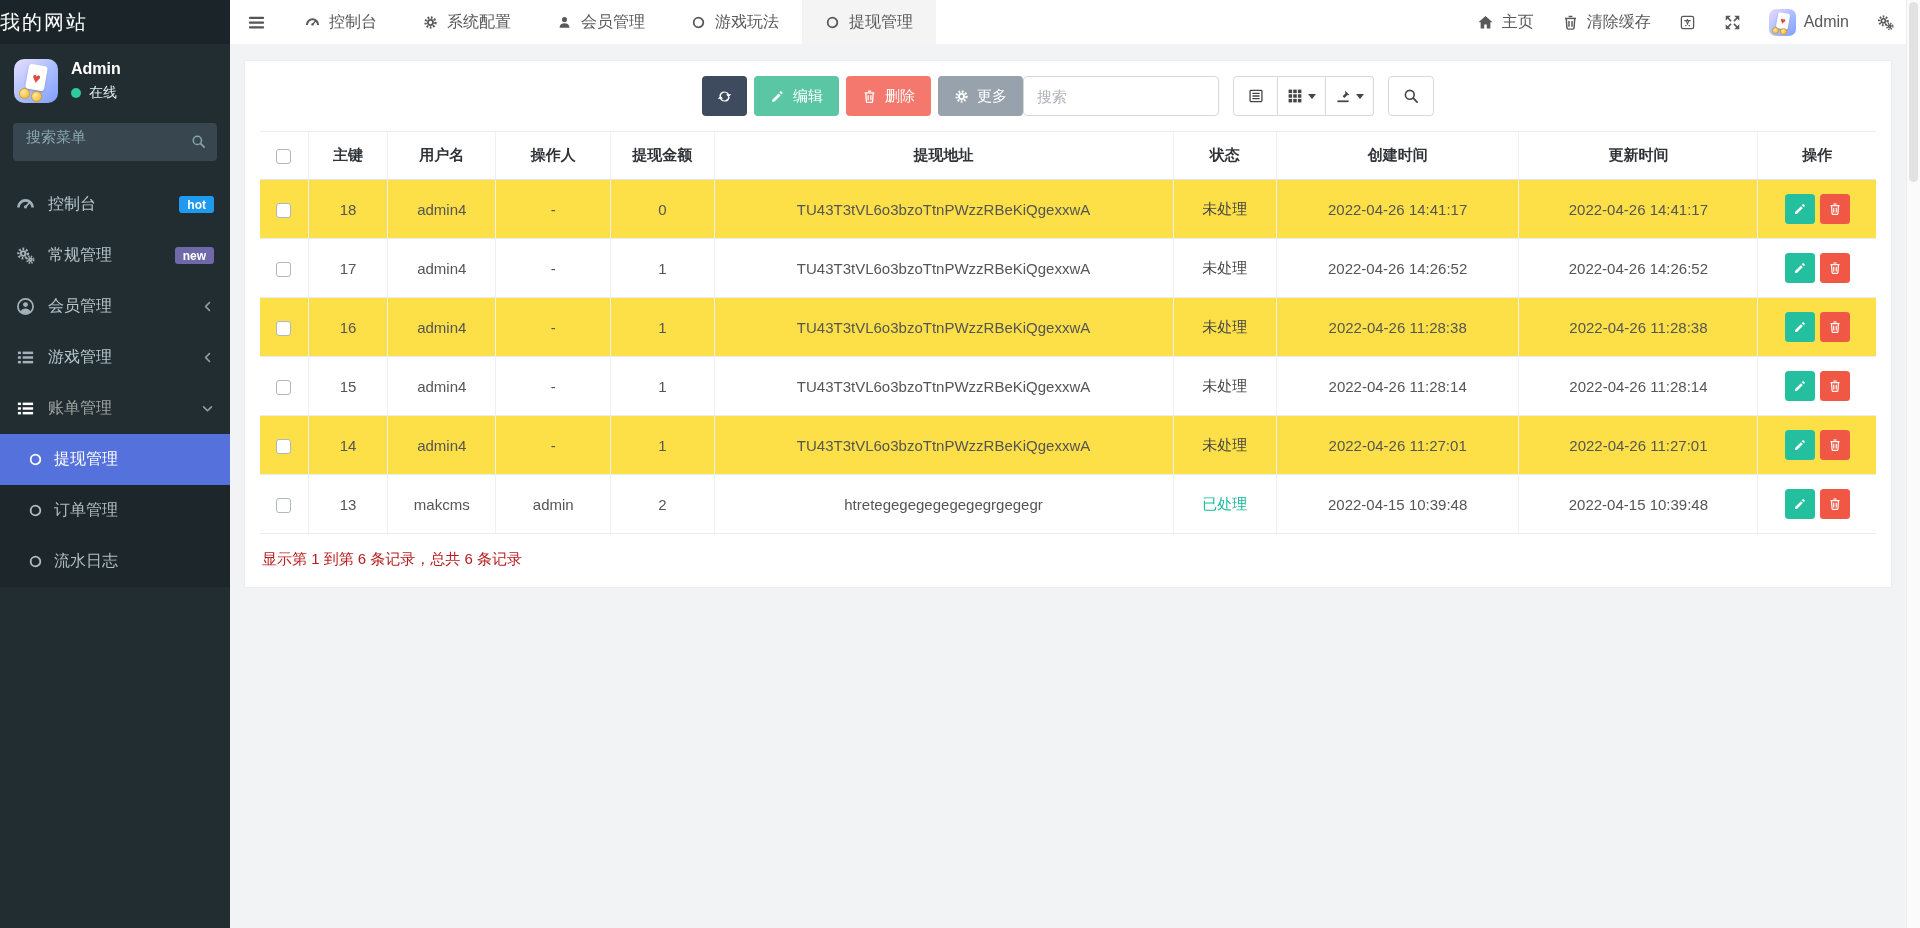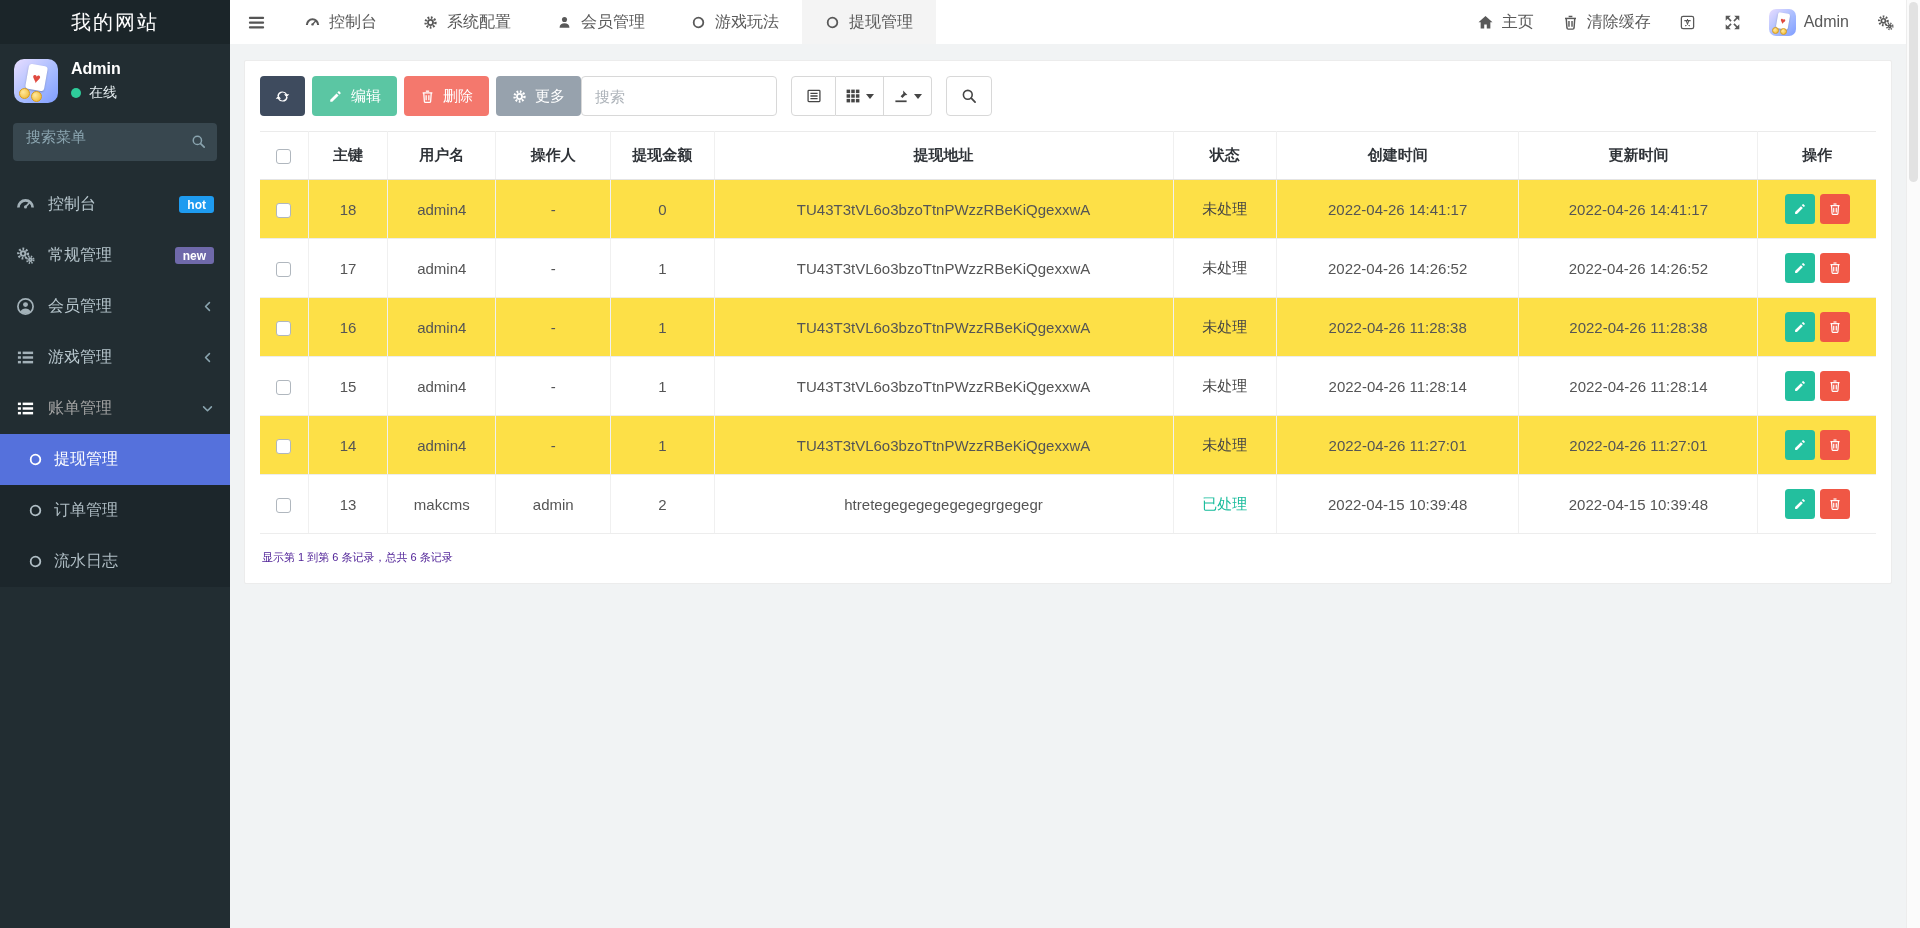--- a/index.html
+++ b/index.html
@@ -8,21 +8,21 @@
     --act-edit:#23bf9e; --act-del:#f05745; --status-done:#18bc9c; --dot:#2ecc9a;
   }
   *{box-sizing:border-box;}
   html,body{margin:0;padding:0;width:1920px;height:928px;overflow:hidden;}
   body{font-family:"Liberation Sans","DejaVu Sans",sans-serif;background:#f1f3f4;color:#333;font-size:15px;}
   .ic{display:inline-flex;width:16px;height:16px;flex:none;}
   .ic svg{width:100%;height:100%;display:block;}
 
   
   .sidebar{position:fixed;left:0;top:0;bottom:0;width:230px;background:#222d32;z-index:4;}
-  .brand{height:44px;background:#1b2529;color:#fff;display:flex;align-items:center;justify-content:center;font-size:20px;letter-spacing:2px;}
+  .brand{height:44px;background:#1b2529;color:#fff;display:flex;align-items:center;justify-content:flex-start;font-size:20px;letter-spacing:2px;}
   .user-panel{display:flex;align-items:center;gap:13px;padding:15px 14px 10px;}
   .avatar{position:relative;width:44px;height:44px;border-radius:10px;background:linear-gradient(135deg,#e8ddff 0%,#a9bdff 55%,#7f9dff 100%);overflow:hidden;flex:none;}
   .avatar .pcard{position:absolute;left:13px;top:6px;width:19px;height:25px;background:#fff;border-radius:3px;transform:rotate(10deg);color:#e04a3f;font-size:14px;display:flex;align-items:center;justify-content:center;box-shadow:0 1px 2px rgba(0,0,0,.25);}
   .avatar .coin{position:absolute;width:11px;height:11px;border-radius:50%;background:radial-gradient(circle at 35% 35%,#ffe99d,#efb429);border:1px solid #d99d1c;}
   .avatar .co1{left:5px;bottom:4px;} .avatar .co2{left:17px;bottom:1px;}
   .avatar.sm{width:27px;height:27px;border-radius:7px;}
   .avatar.sm .pcard{left:8px;top:4px;width:12px;height:16px;font-size:9px;border-radius:2px;}
   .avatar.sm .coin{width:7px;height:7px;} .avatar.sm .co1{left:3px;bottom:2px;} .avatar.sm .co2{left:11px;bottom:1px;}
   .user-name{color:#fff;font-weight:bold;font-size:16px;margin-bottom:6px;}
   .user-status{color:#e4ecef;font-size:14px;display:flex;align-items:center;gap:8px;}
@@ -51,21 +51,21 @@
   .tab{display:flex;align-items:center;gap:9px;padding:0 23px;color:#595959;font-size:16px;cursor:pointer;white-space:nowrap;}
   .tab .ic{width:15px;height:15px;color:#595959;}
   .tab.active{background:#f4f4f4;}
   .nav-right{display:flex;align-items:center;gap:28px;padding-right:26px;color:#595959;font-size:16px;}
   .nav-item{display:flex;align-items:center;gap:8px;cursor:pointer;white-space:nowrap;}
   .nav-item .ic{width:17px;height:17px;color:#595959;}
 
   
   .content{position:absolute;left:230px;top:44px;right:14px;bottom:0;padding:16px 14px;background:#f1f3f4;}
   .card{background:#fff;border:1px solid #ececec;border-radius:2px;padding:15px 15px 10px;}
-  .toolbar{display:flex;justify-content:flex-start;align-items:center;margin-bottom:15px;}
+  .toolbar{display:flex;justify-content:center;align-items:center;margin-bottom:15px;}
   .tb-left{display:flex;gap:7px;}
   .btn{height:40px;border:none;border-radius:4px;color:#fff;font-size:15px;display:inline-flex;align-items:center;gap:8px;padding:0 16px;cursor:pointer;font-family:inherit;}
   .btn .ic{width:15px;height:15px;}
   .btn-refresh{width:45px;justify-content:center;padding:0;background:var(--btn-refresh);}
   .btn-edit{background:var(--btn-edit);}
   .btn-delete{background:var(--btn-delete);}
   .btn-more{background:var(--btn-more);}
   .tb-right{display:flex;align-items:center;}
   .search-input{width:196px;height:40px;border:1px solid #d8d8d8;border-radius:4px;padding:0 13px;font-size:15px;color:#555;outline:none;font-family:inherit;}
   .search-input::placeholder{color:#aeb4ba;}
@@ -83,21 +83,21 @@
   th{font-weight:bold;font-size:15px;color:#2f3338;padding:14px 6px;text-align:center;border-bottom:1px solid #e4e4e4;border-right:1px solid #f0f0f0;white-space:nowrap;overflow:hidden;}
   th:last-child{border-right:none;}
   td{padding:14px 6px;font-size:15px;color:#555;text-align:center;border-bottom:1px solid #ededed;border-right:1px solid #f0f0f0;white-space:nowrap;overflow:hidden;text-overflow:ellipsis;}
   td:last-child{border-right:none;}
   tr.striped td{background:#fde047;}
   .cb{appearance:none;-webkit-appearance:none;width:15px;height:15px;border:1px solid #b0b7be;border-radius:3px;background:#fff;margin:0;vertical-align:middle;cursor:pointer;}
   .status{color:#454545;} .status.done{color:var(--status-done);}
   .act{width:30px;height:30px;border:none;border-radius:3.5px;display:inline-flex;align-items:center;justify-content:center;color:#fff;cursor:pointer;margin:0 2.5px;vertical-align:middle;}
   .act .ic{width:14px;height:14px;}
   .act.edit{background:var(--act-edit);} .act.del{background:var(--act-del);}
-  .table-footer{padding:16px 2px 8px;color:#4c1d95;font-size:11px;}
+  .table-footer{padding:16px 2px 8px;color:#b91c1c;font-size:15px;}
 
   .scroll-strip{position:fixed;right:0;top:0;bottom:0;width:14px;background:#fbfbfb;border-left:1px solid #ededed;z-index:5;}
   .scroll-thumb{position:absolute;top:2px;left:2px;right:2px;height:180px;border-radius:6px;background:#e2e2e2;}
 </style>
 </head>
 <body>
 
 <aside class="sidebar">
   <div class="brand">
     <span>我的网站</span>

